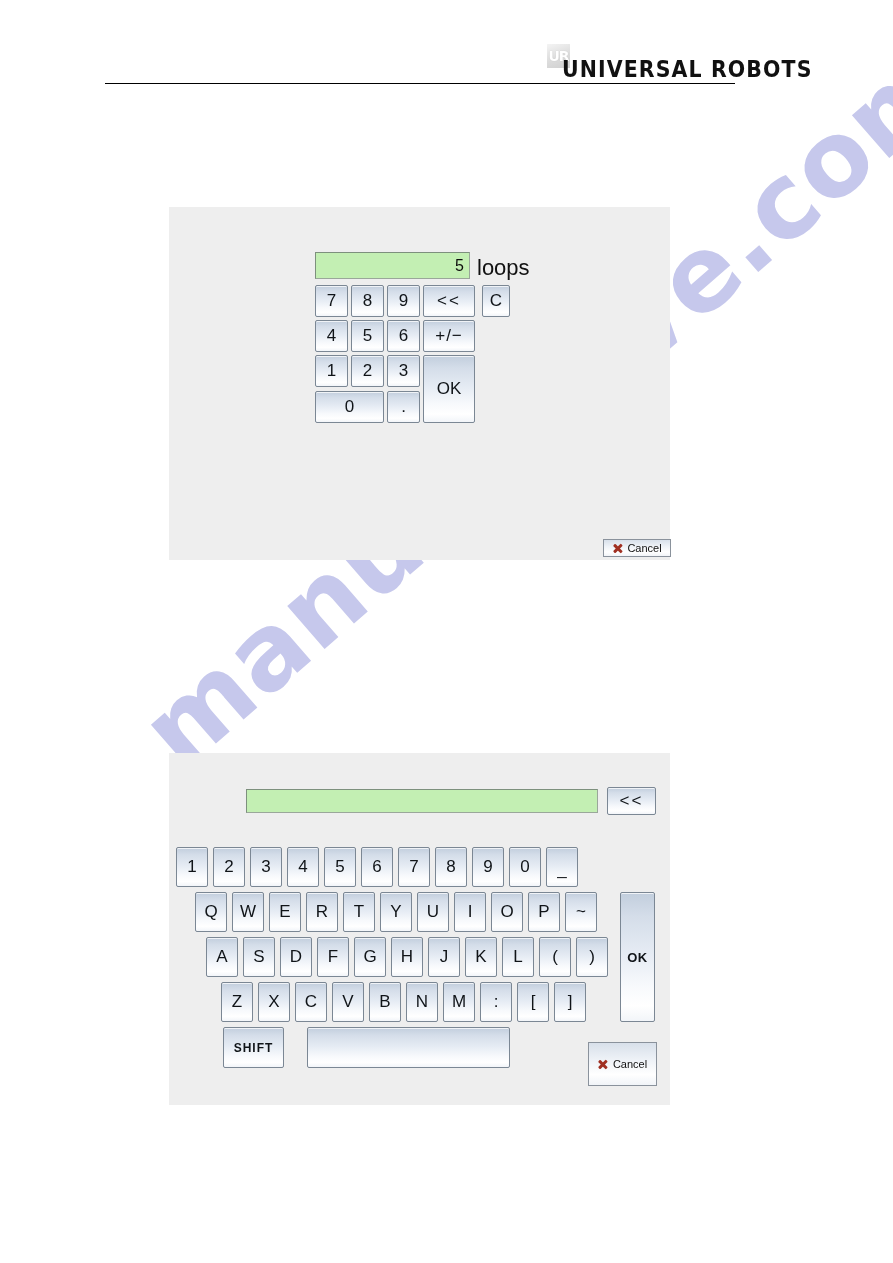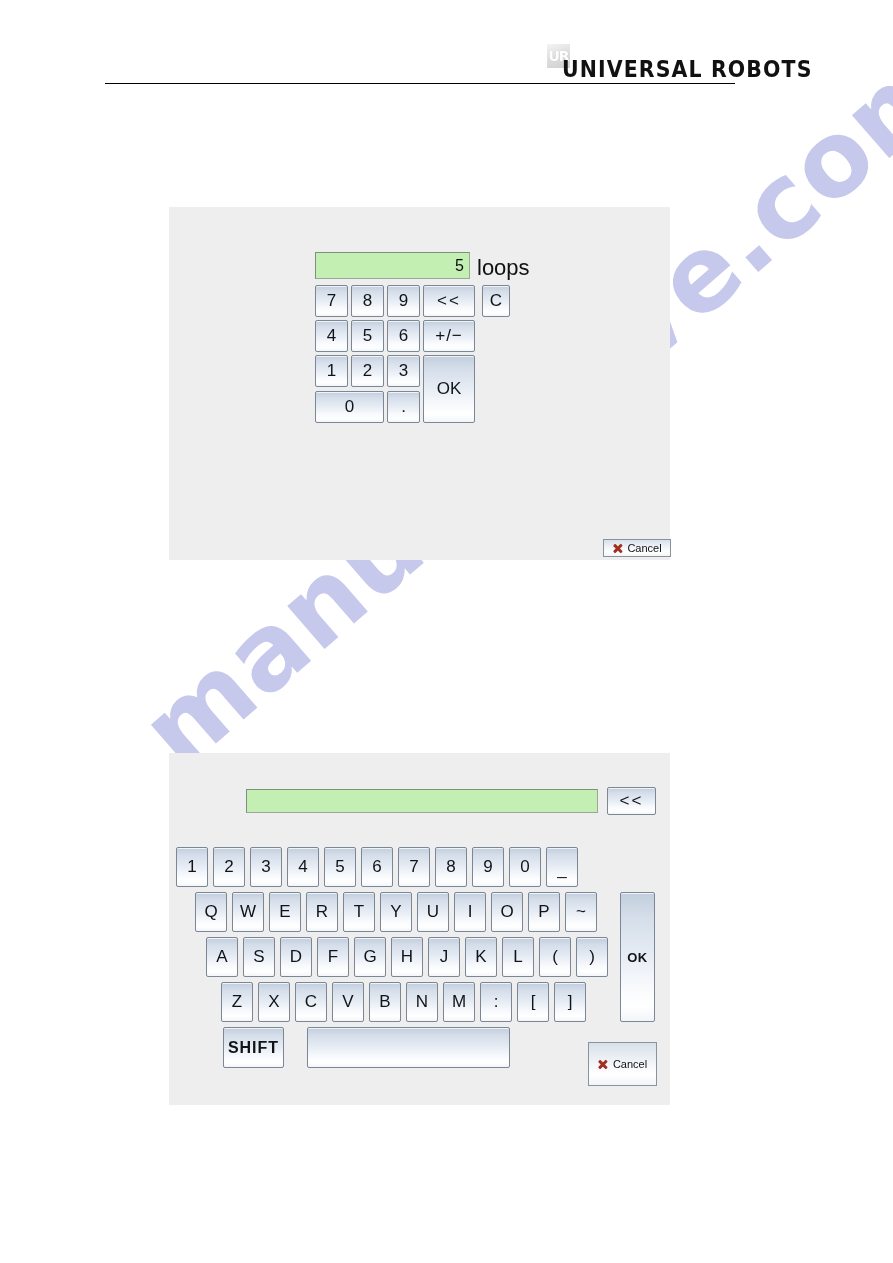--- a/index.html
+++ b/index.html
@@ -298,21 +298,21 @@
     <div class="ur-btn flat-label" style="left:89px;  top:229px; width:32px; height:40px;">X</div>
     <div class="ur-btn flat-label" style="left:126px; top:229px; width:32px; height:40px;">C</div>
     <div class="ur-btn flat-label" style="left:163px; top:229px; width:32px; height:40px;">V</div>
     <div class="ur-btn flat-label" style="left:200px; top:229px; width:32px; height:40px;">B</div>
     <div class="ur-btn flat-label" style="left:237px; top:229px; width:32px; height:40px;">N</div>
     <div class="ur-btn flat-label" style="left:274px; top:229px; width:32px; height:40px;">M</div>
     <div class="ur-btn flat-label" style="left:311px; top:229px; width:32px; height:40px;">:</div>
     <div class="ur-btn flat-label" style="left:348px; top:229px; width:32px; height:40px;">[</div>
     <div class="ur-btn flat-label" style="left:385px; top:229px; width:32px; height:40px;">]</div>
 
-    <div class="ur-btn" style="left:54px; top:274px; width:61px; height:41px; font-size:16px; font-weight:bold; letter-spacing:1px;">SHIFT</div>
+    <div class="ur-btn" style="left:54px; top:274px; width:61px; height:41px; font-size:12px; font-weight:bold; letter-spacing:1px;">SHIFT</div>
     <div class="ur-btn" style="left:138px; top:274px; width:203px; height:41px;"></div>
 
     <div class="ur-btn" style="left:451px; top:139px; width:35px; height:130px; font-size:13px; font-weight:bold; letter-spacing:0.5px;">OK</div>
   </div>
 
   <div class="cancel-btn" style="left:419px; top:289px; width:69px; height:44px;">
     <span class="cancel-x"></span>
     <span>Cancel</span>
   </div>
 </div>

